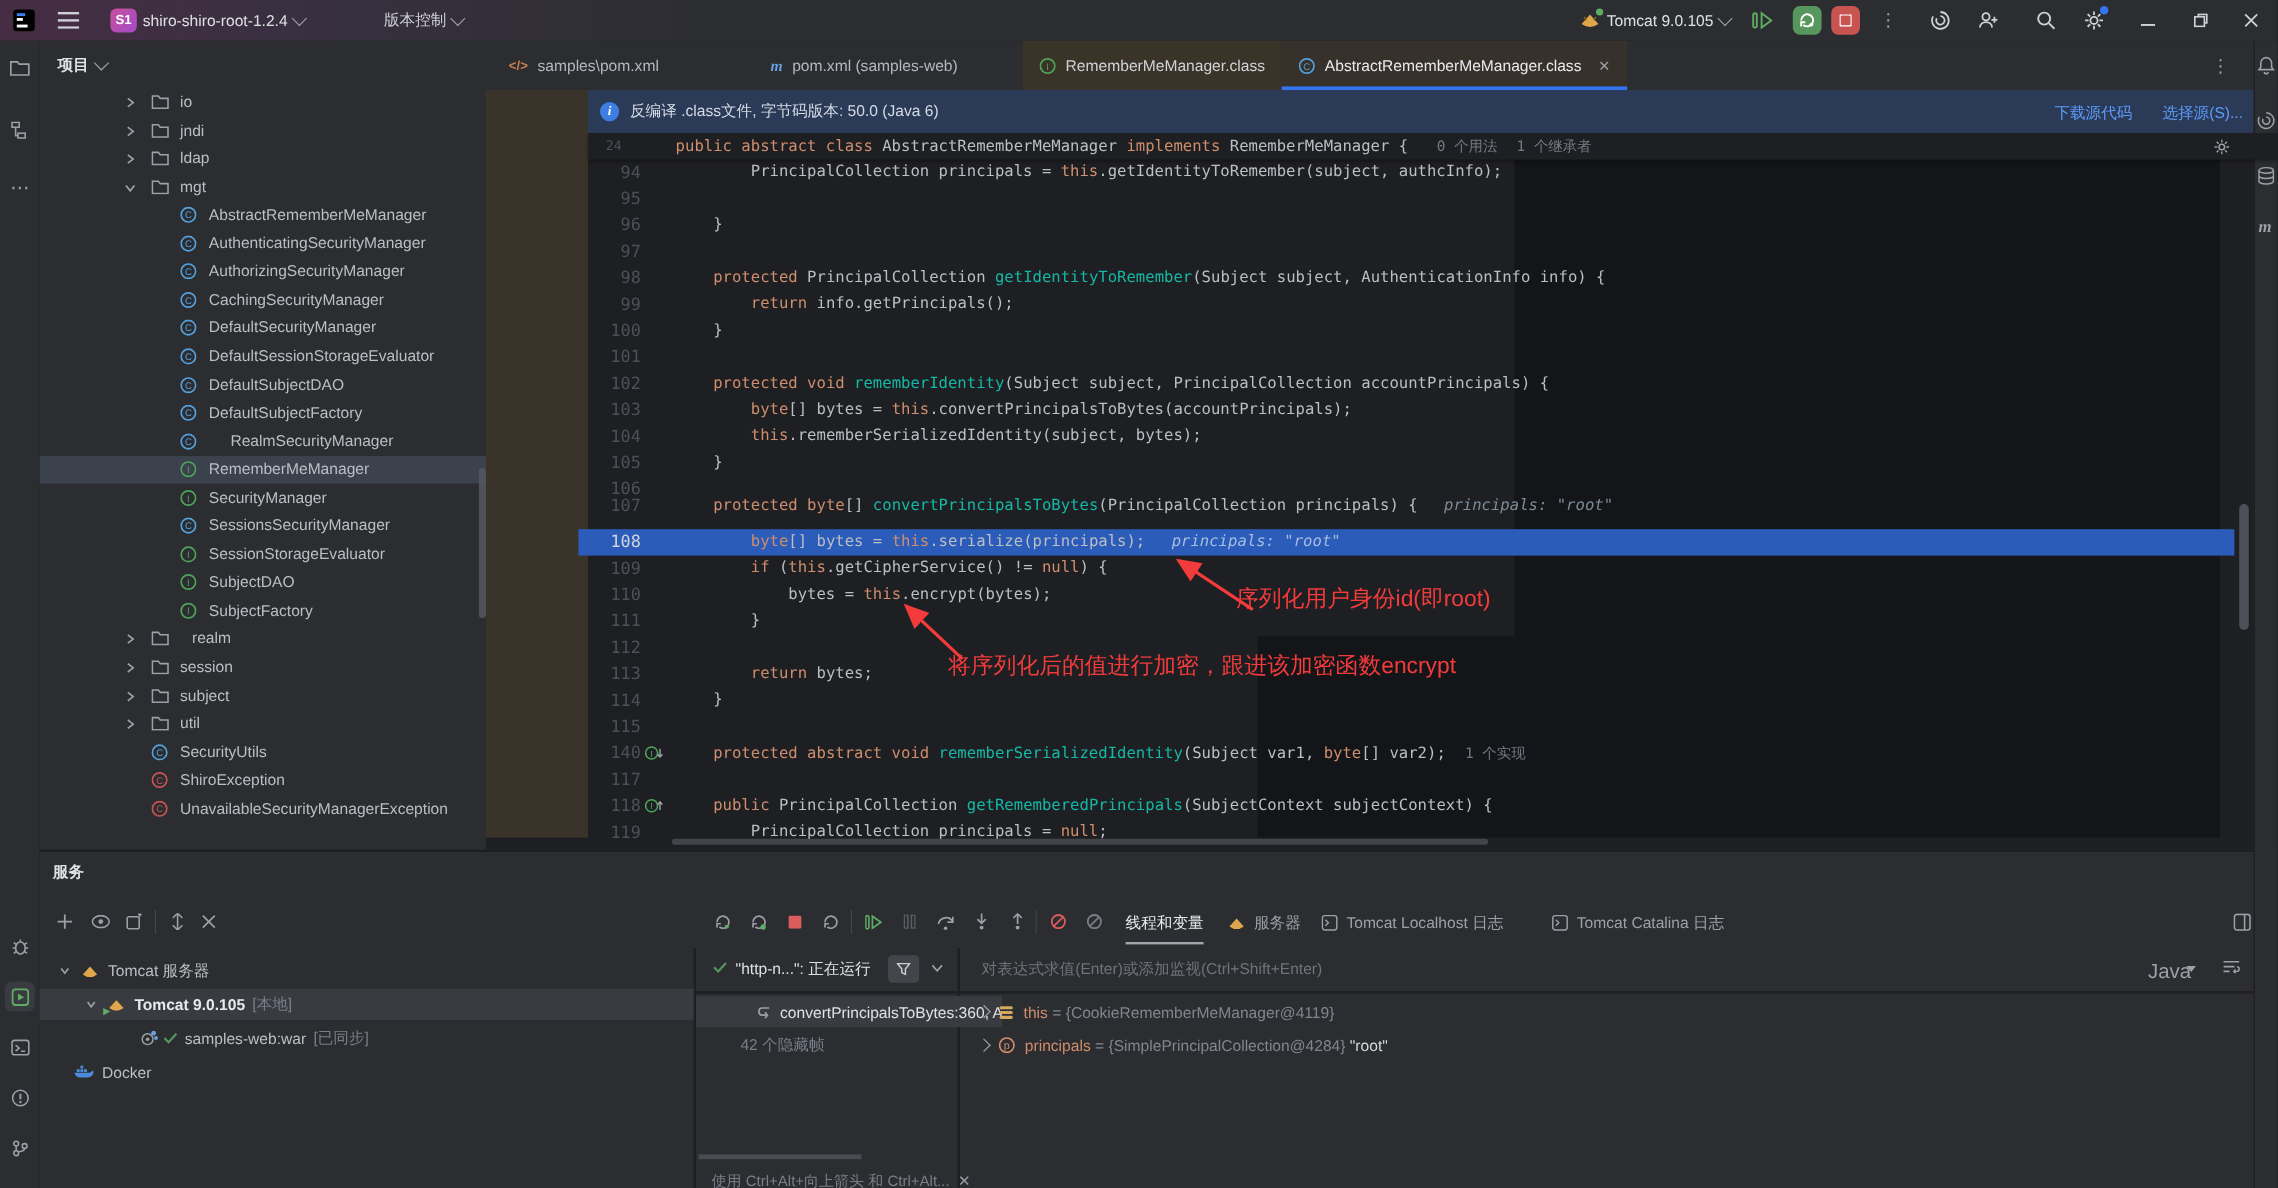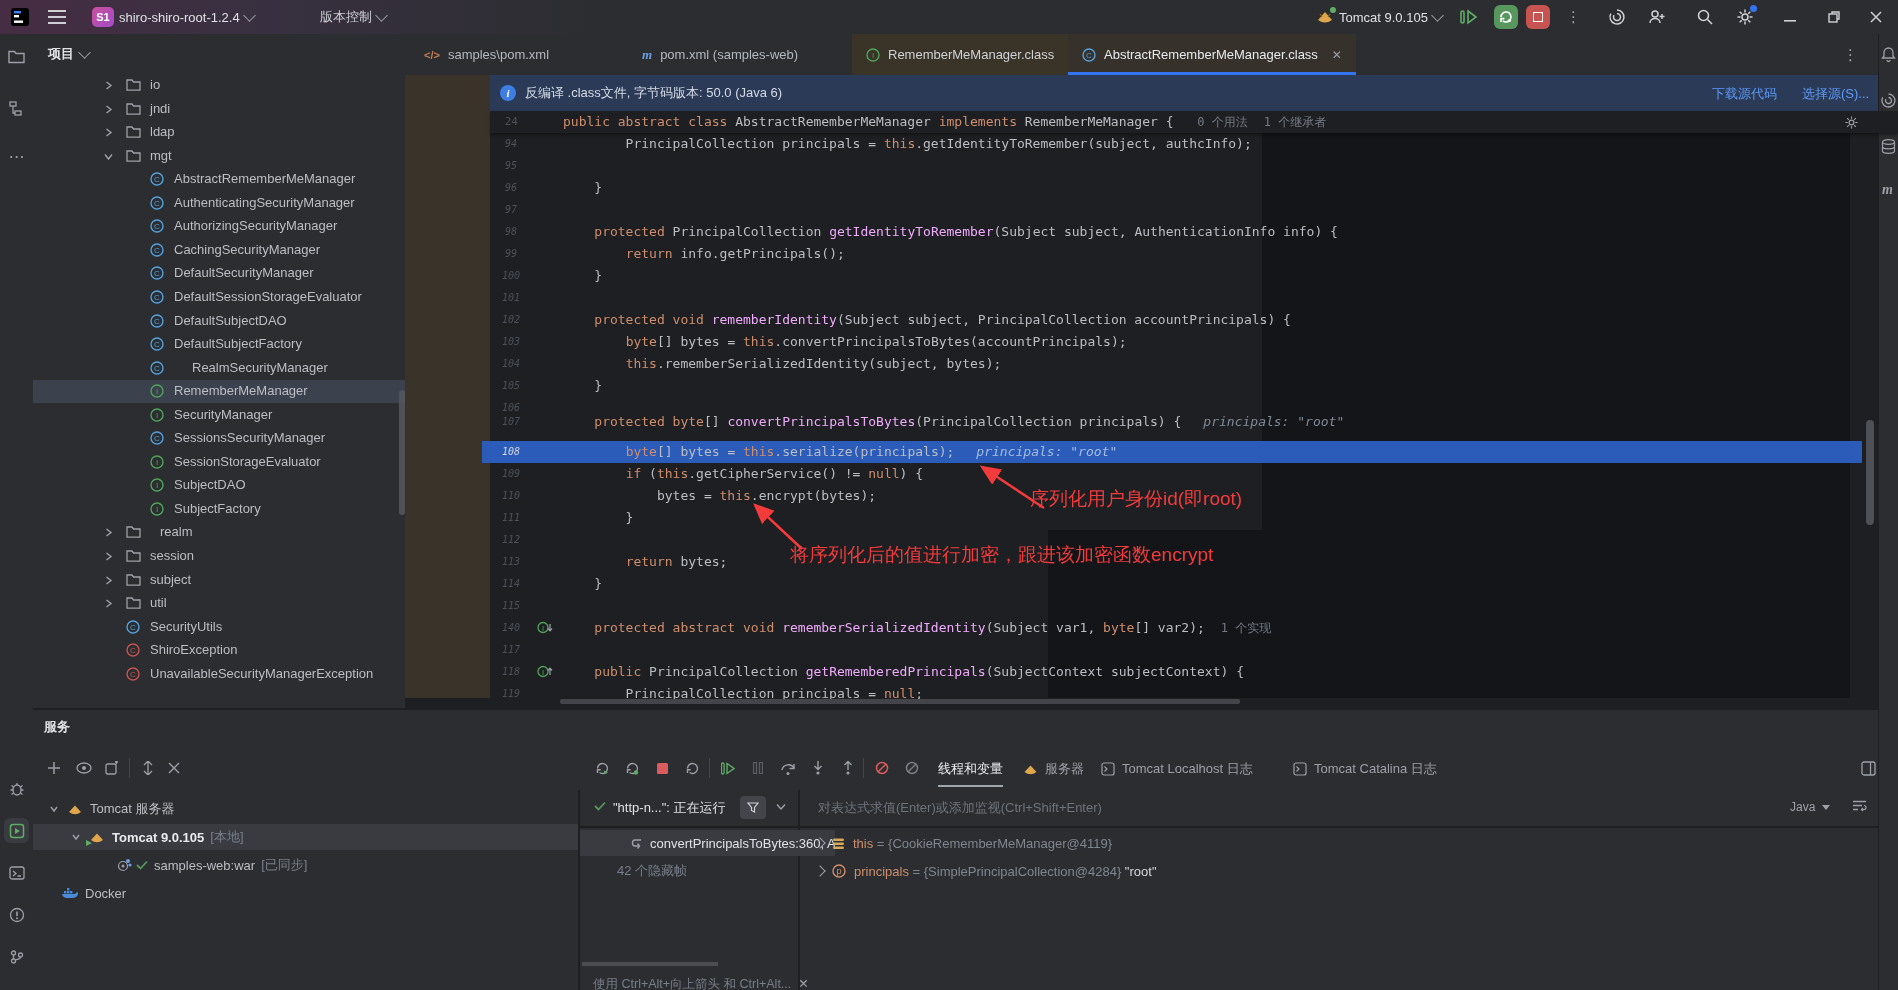--- a/index.html
+++ b/index.html
@@ -49,24 +49,24 @@
   .blink{color:#5E9BFA;position:absolute;top:10px;}
   .info-ic{position:absolute;left:10px;top:10px;width:16px;height:16px;border-radius:50%;background:#3E7EE2;color:#fff;
     font-size:11px;font-weight:bold;display:flex;align-items:center;justify-content:center;font-family:"Liberation Serif",serif;font-style:italic;}
   
   #sticky{position:absolute;left:490px;top:111px;width:1408px;height:22px;background:#1E1F22;box-shadow:0 2px 3px rgba(0,0,0,.35);z-index:6;}
   #sticky .ln{position:absolute;left:0px;width:28px;text-align:right;color:#4C5159;font-size:11px;line-height:22px;}
   #sticky .stext{position:absolute;left:73px;white-space:pre;line-height:22px;font-size:13px;}
   
   .crow{position:absolute;left:405px;width:1457px;height:22px;z-index:2;}
   .execbg{position:absolute;left:77px;top:0;width:1380px;height:22px;background:#2B5CB9;}
-  .crow .ln{position:absolute;left:83px;width:46px;text-align:center;color:#4C5159;font-size:10px;line-height:22px;font-style:italic;}
+  .crow .ln{position:absolute;left:83px;width:46px;text-align:right;color:#4C5159;font-size:14px;line-height:22px;}
   .crow.exec .ln{color:#D3D6DC;}
   .ctext{position:absolute;left:158px;top:0;white-space:pre;font-size:13px;line-height:22px;}
-  .tk{color:#CF8E6D;} .tp{color:#BCBEC4;} .td{color:#f0abfc;}
+  .tk{color:#CF8E6D;} .tp{color:#BCBEC4;} .td{color:#14b8a6;}
   .dhint{color:#7D8B99;font-style:italic;margin-left:22px;}
   .crow.exec .dhint{color:#A6BCE0;}
   .uhint{color:#747A85;margin-left:16px;font-size:12px;}
   .gicon{position:absolute;left:132px;top:4px;}
   #hscroll{position:absolute;left:560px;top:699px;width:680px;height:5px;background:#43454A;border-radius:2px;z-index:7;}
   #vscroll{position:absolute;left:1866px;top:420px;width:8px;height:105px;background:#4D5057;border-radius:4px;z-index:7;}
   .redtext{position:absolute;color:#F43B3B;font-size:19px;white-space:nowrap;z-index:40;}
   
   #bottom{position:absolute;left:33px;top:708px;width:1865px;height:282px;background:#2B2D30;border-top:2px solid #1E1F22;}
   #bphead{position:absolute;left:11px;top:8px;color:#DFE1E5;font-weight:bold;}
@@ -932,21 +932,21 @@
       <span style="margin-left:7px;color:#DFE1E5;white-space:nowrap;">convertPrincipalsToBytes:360, A</span>
     </div>
     <div class="framerow" style="top:148px;">
       <span style="margin-left:37px;" class="gray">42 个隐藏帧</span>
     </div>
     <div id="fscroll"></div>
     <div id="fhint"><span>使用 Ctrl+Alt+向上箭头 和 Ctrl+Alt...</span>&nbsp;&nbsp;<span style="color:#9DA0A8;">✕</span></div>
 
     <div id="evalrow">
       <span class="abs" style="left:18px;top:9px;white-space:nowrap;">对表达式求值(Enter)或添加监视(Ctrl+Shift+Enter)</span>
-      <span class="abs" style="left:990px;top:10px;color:#9DA0A8;font-size:12px;text-align:center;">Java</span>
+      <span class="abs" style="left:990px;top:10px;color:#9DA0A8;font-size:17px;text-align:center;">Java</span>
       <span class="abs" style="left:1022px;top:15px;width:0;height:0;border-left:4px solid transparent;border-right:4px solid transparent;border-top:5px solid #9DA0A8;"></span>
       <span class="abs" style="left:1052px;top:9px;">
           <svg width="15" height="13">
             <path d="M1 2.5 H14 M1 6.5 H10 M1 10.5 H6" stroke="#9DA0A8" stroke-width="1.3"></path>
             <path d="M12 6.5 q2 0 2 2 t-2 2 h-2 M11 9 l-1.5 1.5 L11 12" fill="none" stroke="#9DA0A8" stroke-width="1.2"></path>
           </svg>
         </span>
       <span class="abs" style="left:1078px;top:13px;">
           <svg width="10" height="8">
             <path d="M1 1.5 L5 6 L9 1.5" fill="none" stroke="#9DA0A8" stroke-width="1.4"></path>

